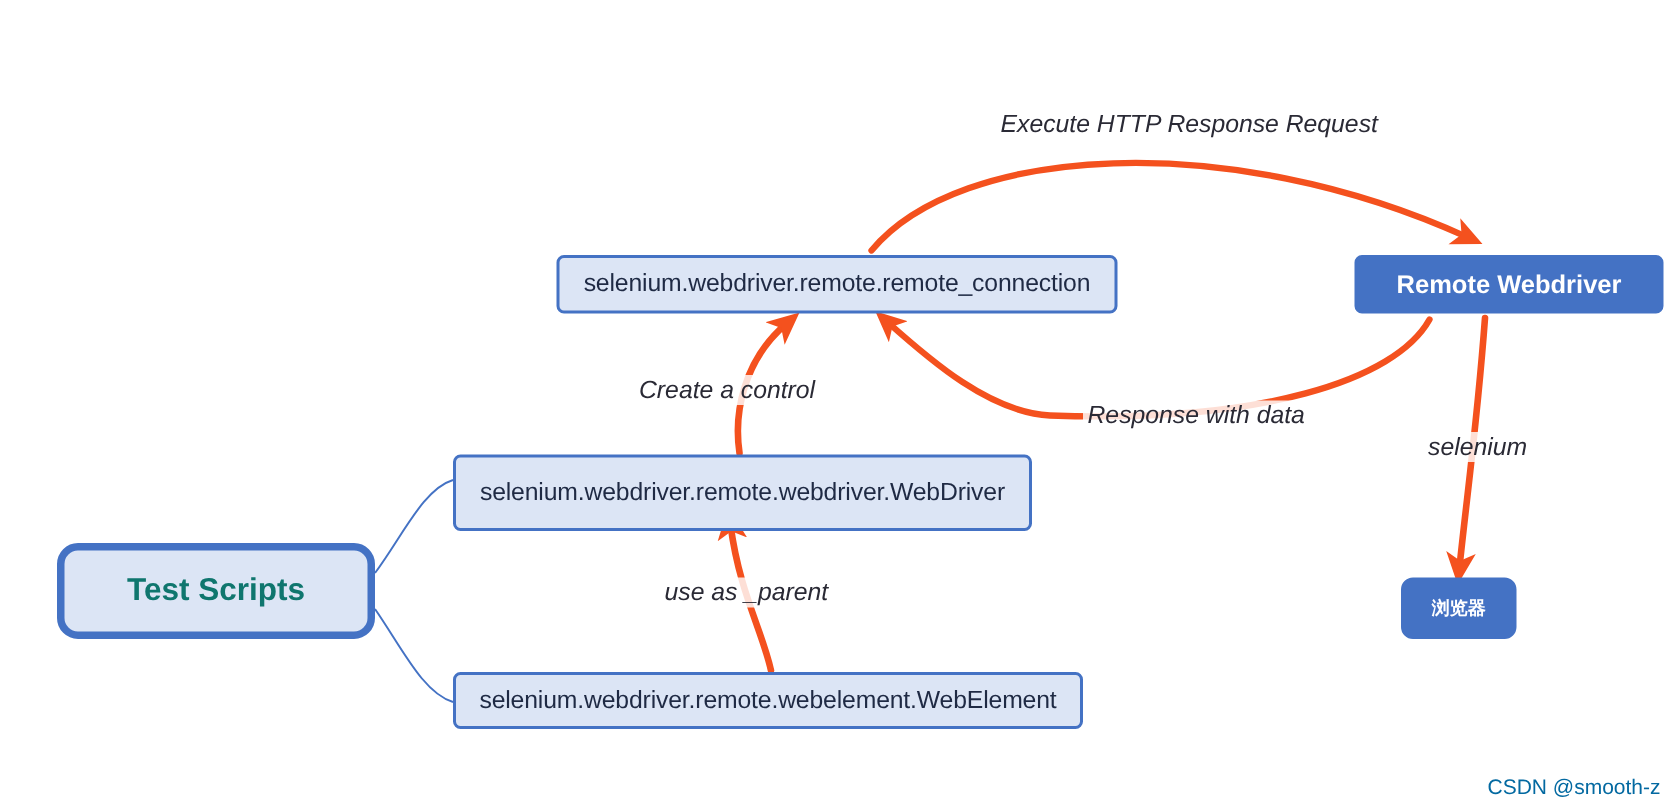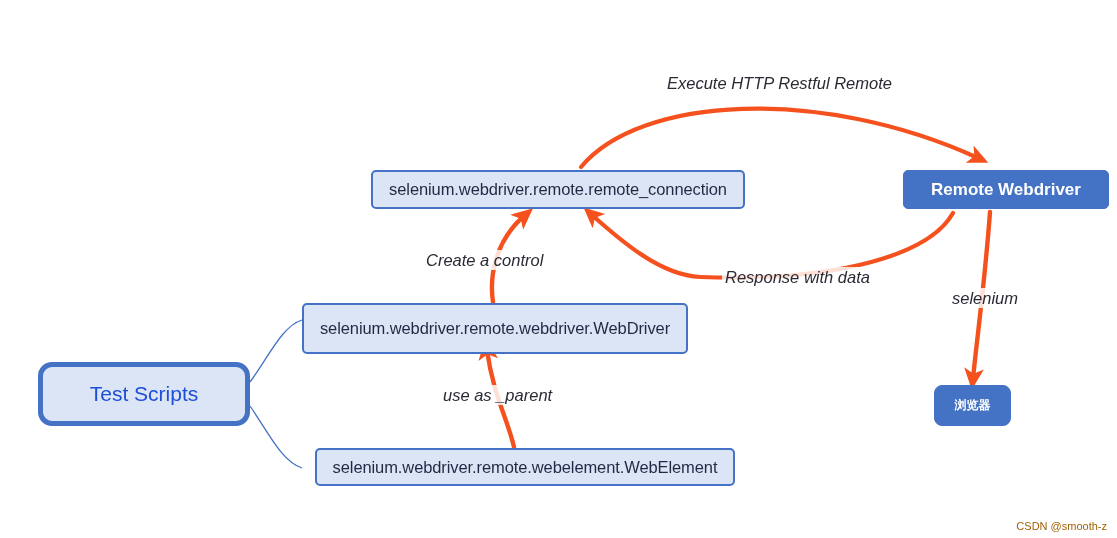--- a/index.html
+++ b/index.html
@@ -41,23 +41,23 @@
     border: 2px solid #4472c4;
     color: #1f2a44;
     font-size: 16.5px;
     font-weight: 400;
     letter-spacing: -0.1px;
   }
   .node-emph {
     background: #dce5f5;
     border: 5px solid #4472c4;
     border-radius: 14px;
-    color: #1d4ed8;
+    color: #0f766e;
     font-size: 21px;
-    font-weight: normal;
+    font-weight: bold;
   }
   .node-solid {
     background: #4472c4;
     border: 1px solid #4472c4;
     color: #ffffff;
     font-size: 17px;
     font-weight: bold;
   }
   .node-solid-sm {
     background: #4472c4;
@@ -77,31 +77,31 @@
     z-index: 4;
     background: rgba(255,255,255,0.82);
     padding: 0 3px;
     line-height: 20px;
   }
 
   .watermark {
     position: absolute;
     right: 10px;
     bottom: 6px;
-    font-size: 11px;
-    color: #a16207;
+    font-size: 14px;
+    color: #0369a1;
     z-index: 5;
     white-space: nowrap;
   }
 
   
   #node-test-scripts      { left: 38px;  top: 362px; width: 212px; height: 64px; }
   #node-remote-connection { left: 371px; top: 170px; width: 374px; height: 39px; }
   #node-webdriver         { left: 302px; top: 303px; width: 386px; height: 51px; }
-  #node-webelement        { left: 302px; top: 448px; width: 420px; height: 38px; margin-left: 13px; }
+  #node-webelement        { left: 302px; top: 448px; width: 420px; height: 38px; }
   #node-remote-webdriver  { left: 903px; top: 170px; width: 206px; height: 39px; }
   #node-browser           { left: 934px; top: 385px; width: 77px; height: 41px; }
 
   
   #label-execute  { left: 664px; top: 73px; }
   #label-response { left: 722px; top: 267px; }
   #label-create   { left: 423px; top: 250px; }
   #label-useas    { left: 440px; top: 385px; }
   #label-control  { left: 949px; top: 288px; }
 </style>
@@ -148,21 +148,21 @@
   </div>
 
   <div class="node node-solid" id="node-remote-webdriver">
     <span>Remote Webdriver</span>
   </div>
 
   <div class="node node-solid-sm" id="node-browser">
     <span>浏览器</span>
   </div>
 
-  <div class="edge-label" id="label-execute">Execute HTTP Restful Remote</div>
+  <div class="edge-label" id="label-execute">Execute HTTP Response Request</div>
 
   <div class="edge-label" id="label-response">Response with data</div>
 
   <div class="edge-label" id="label-create">Create a control</div>
 
   <div class="edge-label" id="label-useas">use as _parent</div>
 
   <div class="edge-label" id="label-control">selenium</div>
 
   <div class="watermark">CSDN @smooth-z</div>

